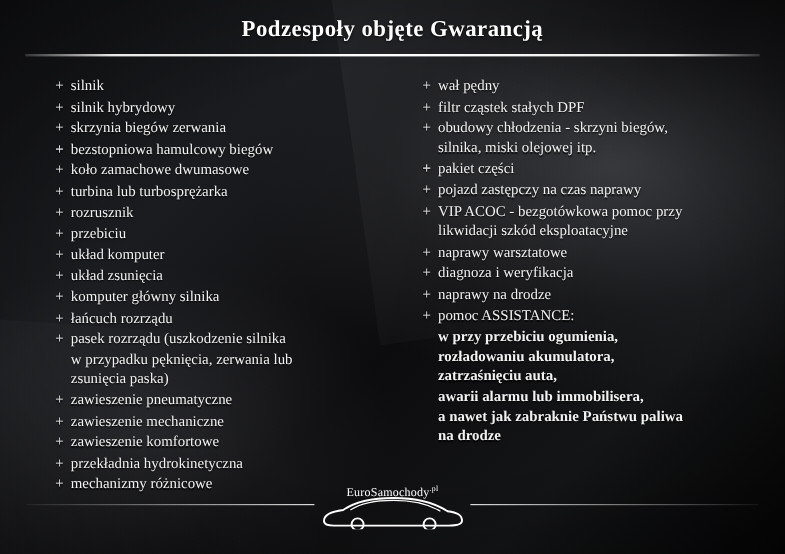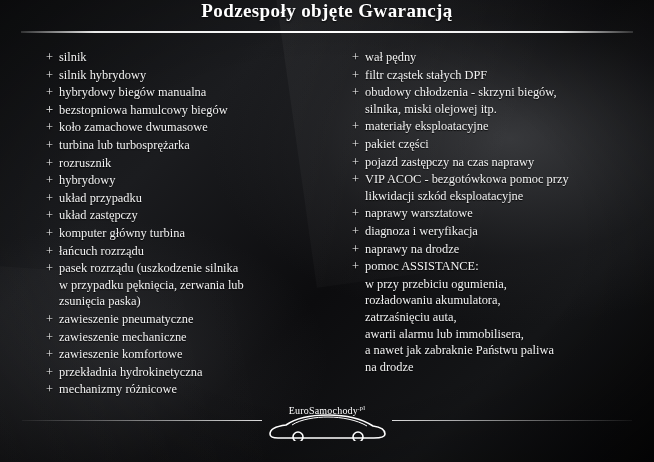--- a/index.html
+++ b/index.html
@@ -45,20 +45,21 @@
   .bg-vignette {
     position: absolute;
     inset: 0;
     background: radial-gradient(ellipse 560px 380px at 50% 50%, rgba(0,0,0,0) 45%, rgba(0,0,0,0.55) 100%);
     pointer-events: none;
   }
 
   .title-wrap {
     position: relative;
     text-align: center;
+    padding-top: 14px;
   }
   .title {
     font-family: "Liberation Serif", serif;
     font-size: 19px;
     font-weight: bold;
     letter-spacing: 0.4px;
     color: #ffffff;
     display: inline-block;
     text-shadow: 0 1px 2px rgba(0,0,0,0.8);
   }
@@ -109,20 +110,21 @@
     line-height: 16.6px;
   }
   .assist-block {
     font-family: "Liberation Serif", serif;
     font-size: 12.4px;
     line-height: 16.6px;
     color: #f2f2f2;
     padding-left: 13px;
     text-shadow: 0 1px 1px rgba(0,0,0,0.85);
     white-space: pre-line;
+    font-weight: bold;
   }
 
   .footer {
     position: absolute;
     left: 0;
     right: 0;
     bottom: 18px;
     height: 46px;
   }
   .footer-rule-left, .footer-rule-right {
@@ -181,49 +183,49 @@
   <div class="title-wrap">
     <div class="title">Podzespoły objęte Gwarancją</div>
     <div class="title-rule"></div>
   </div>
 
   <div class="columns">
     <div class="col col-left">
       <ul class="items">
         <li><span class="plus">+</span><span>silnik</span></li>
         <li><span class="plus">+</span><span>silnik hybrydowy</span></li>
-        <li><span class="plus">+</span><span>hybrydowy biegów manualna</span></li>
+        <li><span class="plus">+</span><span>skrzynia biegów zerwania</span></li>
         <li><span class="plus">+</span></li>
         <li><span class="plus">+</span><span>bezstopniowa hamulcowy biegów</span></li>
         <li><span class="plus">+</span><span>koło zamachowe dwumasowe</span></li>
         <li><span class="plus">+</span><span>turbina lub turbosprężarka</span></li>
         <li><span class="plus">+</span><span>rozrusznik</span></li>
-        <li><span class="plus">+</span><span>hybrydowy</span></li>
-        <li><span class="plus">+</span><span>układ przypadku</span></li>
-        <li><span class="plus">+</span><span>układ zastępczy</span></li>
-        <li><span class="plus">+</span><span>komputer główny turbina</span></li>
+        <li><span class="plus">+</span><span>przebiciu</span></li>
+        <li><span class="plus">+</span><span>układ komputer</span></li>
+        <li><span class="plus">+</span><span>układ zsunięcia</span></li>
+        <li><span class="plus">+</span><span>komputer główny silnika</span></li>
         <li><span class="plus">+</span><span>łańcuch rozrządu</span></li>
         <li><span class="plus">+</span><span>pasek rozrządu (uszkodzenie silnika
  w przypadku pęknięcia, zerwania lub
  zsunięcia paska)</span></li>
         <li><span class="plus">+</span><span>zawieszenie pneumatyczne</span></li>
         <li><span class="plus">+</span><span>zawieszenie mechaniczne</span></li>
         <li><span class="plus">+</span><span>zawieszenie komfortowe</span></li>
         <li><span class="plus">+</span><span>przekładnia hydrokinetyczna</span></li>
         <li><span class="plus">+</span><span>mechanizmy różnicowe</span></li>
       </ul>
     </div>
 
     <div class="col col-right">
       <ul class="items">
         <li><span class="plus">+</span><span>wał pędny</span></li>
         <li><span class="plus">+</span><span>filtr cząstek stałych DPF</span></li>
         <li><span class="plus">+</span><span>obudowy chłodzenia - skrzyni biegów,
  silnika, miski olejowej itp.</span></li>
-        <li><span class="plus">+</span><span>materiały eksploatacyjne</span></li>
+        <li><span class="plus">+</span></li>
         <li><span class="plus">+</span><span>pakiet części</span></li>
         <li><span class="plus">+</span><span>pojazd zastępczy na czas naprawy</span></li>
         <li><span class="plus">+</span><span>VIP ACOC - bezgotówkowa pomoc przy
   likwidacji szkód eksploatacyjne</span></li>
         <li><span class="plus">+</span><span>naprawy warsztatowe</span></li>
         <li><span class="plus">+</span><span>diagnoza i weryfikacja</span></li>
         <li><span class="plus">+</span><span>naprawy na drodze</span></li>
         <li><span class="plus">+</span><span>pomoc ASSISTANCE:</span></li>
       </ul>
       <div class="assist-block">w przy przebiciu ogumienia,

